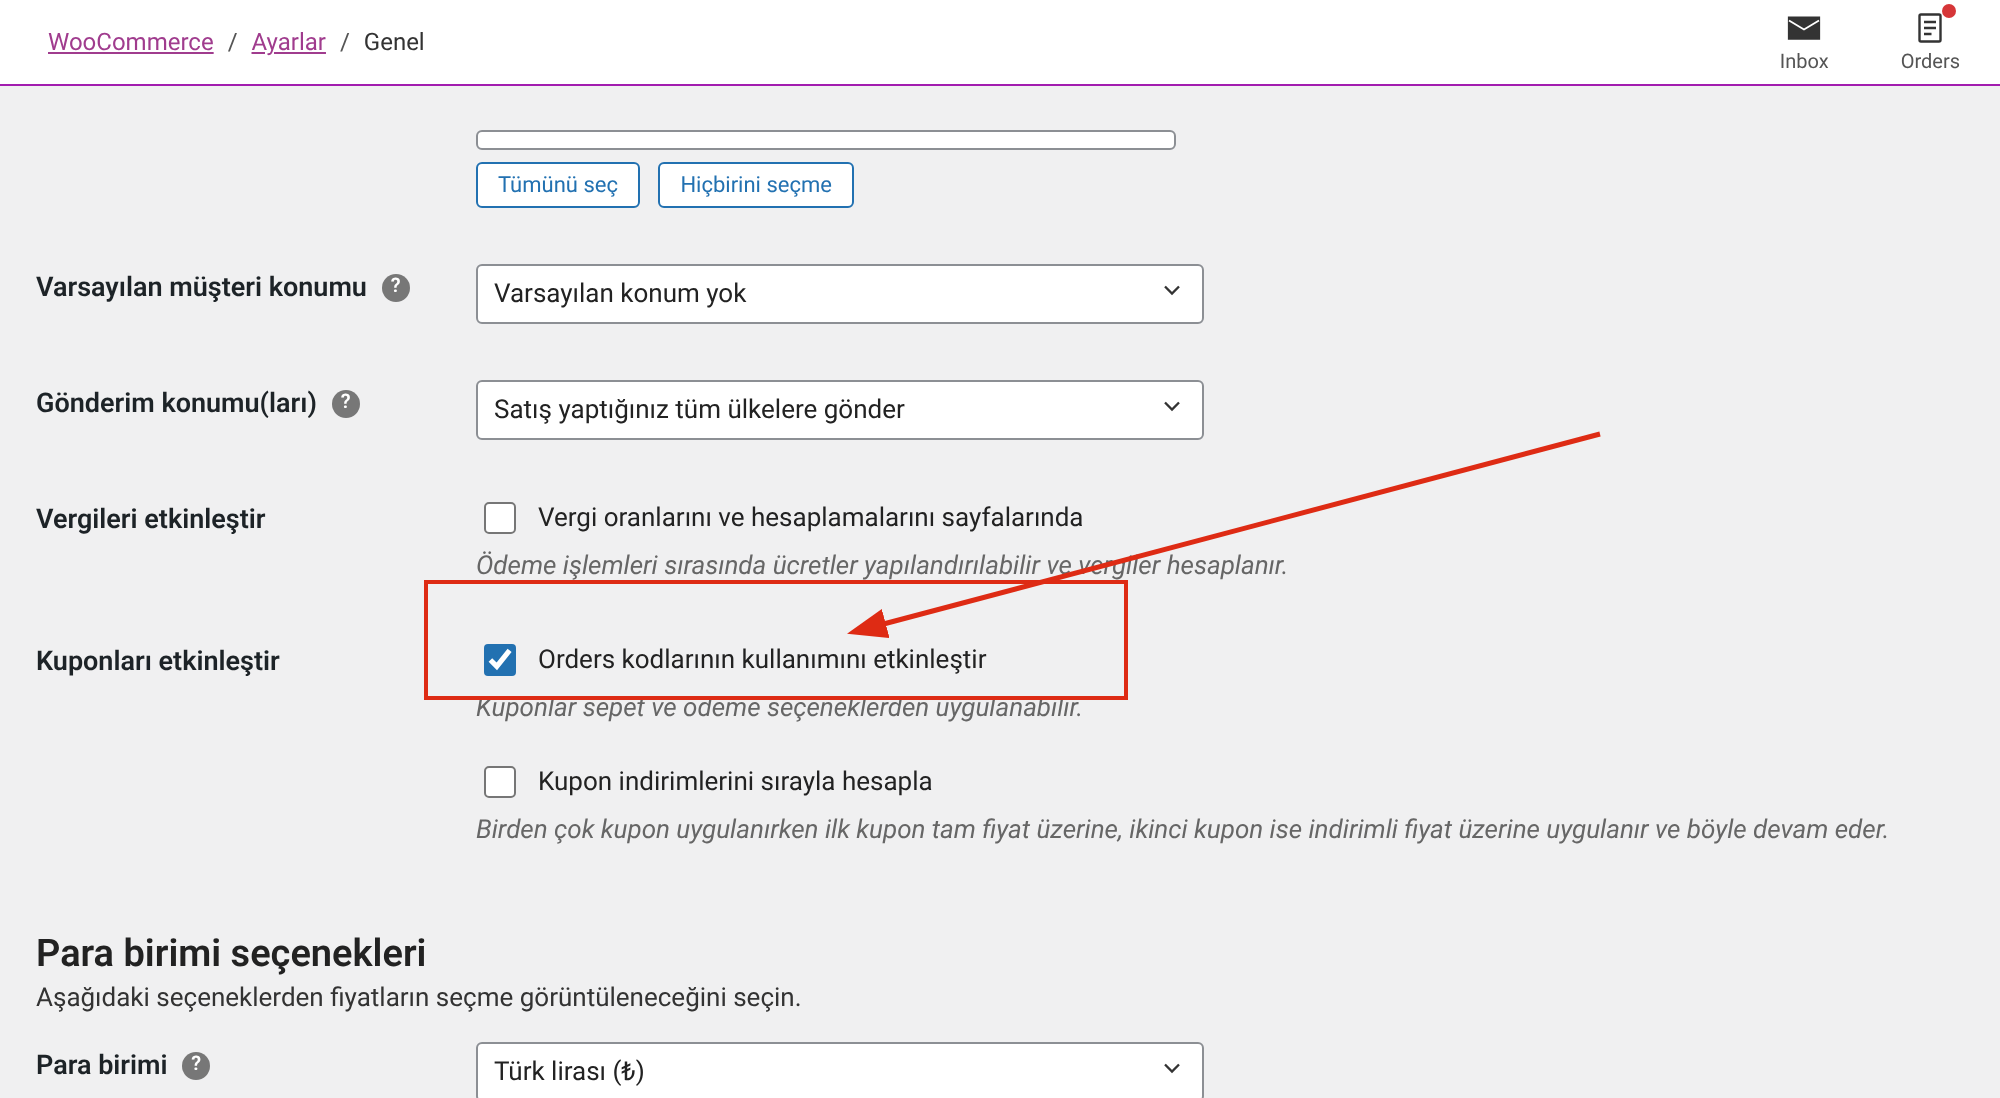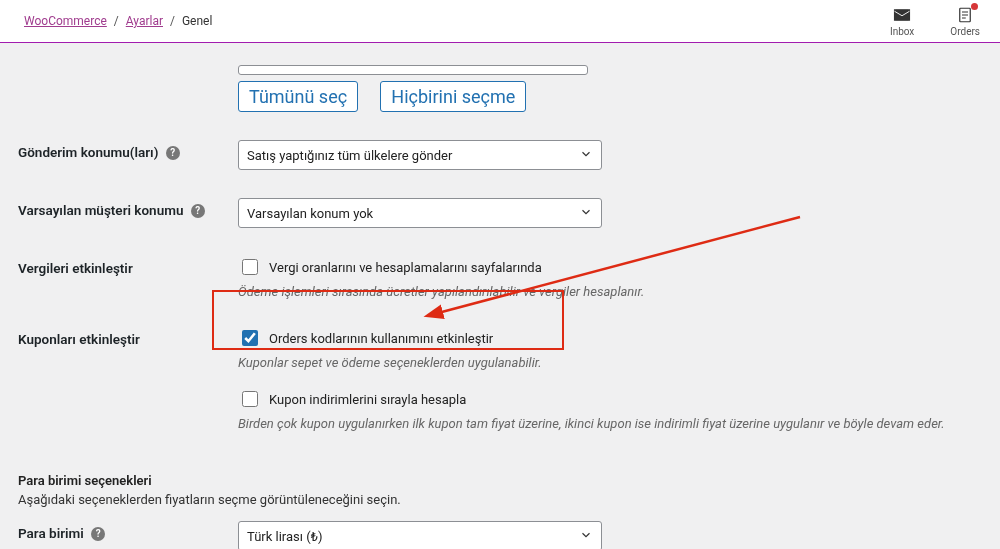--- a/index.html
+++ b/index.html
@@ -113,44 +113,44 @@
     cursor: pointer;
   }
   .select-box .chev svg { width: 14px; height: 14px; stroke: #333; }
   .small-btn {
     display: inline-block;
     border: 1px solid #2271b1;
     color: #2271b1;
     background: #fff;
     border-radius: 3px;
     padding: 4px 10px;
-    font-size: 18px;
-    cursor: pointer;
-    margin-right: 19px;
+    font-size: 11px;
+    cursor: pointer;
+    margin-right: 6px;
   }
   .check-row {
     display: flex;
     align-items: center;
     gap: 8px;
     font-size: 13px;
   }
   .check-row input[type=checkbox] {
     width: 16px;
     height: 16px;
     accent-color: #2271b1;
     cursor: pointer;
   }
   .desc {
     font-style: italic;
     color: #666;
     font-size: 13px;
     margin-top: 6px;
   }
   h2.section {
-    font-size: 13px;
+    font-size: 19px;
     font-weight: 600;
     margin: 28px 0 4px 0;
   }
   p.section-desc {
     font-size: 13px;
     color: #333;
     margin: 4px 0 0 0;
   }
   .highlight-box {
     position: absolute;
@@ -216,54 +216,54 @@
       <th></th>
       <td>
         <div class="multi-box"></div>
         <span class="small-btn">Tümünü seç</span>
         <span class="small-btn">Hiçbirini seçme</span>
       </td>
     </tr>
 
     <tr>
       <th>
+        <span>Varsayılan müşteri konumu</span>
+        <span class="help">?</span>
+      </th>
+      <td>
+        <div class="select-box">
+          <span>Varsayılan konum yok</span>
+          <span class="chev">
+            <svg viewBox="0 0 24 24" fill="none">
+                  <path d="M6 9l6 6 6-6" stroke-width="2"></path>
+                </svg>
+          </span>
+        </div>
+      </td>
+    </tr>
+
+    <tr>
+      <th>
         <span>Gönderim konumu(ları)</span>
         <span class="help">?</span>
       </th>
       <td>
         <div class="select-box">
           <span>Satış yaptığınız tüm ülkelere gönder</span>
           <span class="chev">
             <svg viewBox="0 0 24 24" fill="none">
                   <path d="M6 9l6 6 6-6" stroke-width="2"></path>
                 </svg>
           </span>
         </div>
       </td>
     </tr>
 
     <tr>
       <th>
-        <span>Varsayılan müşteri konumu</span>
-        <span class="help">?</span>
-      </th>
-      <td>
-        <div class="select-box">
-          <span>Varsayılan konum yok</span>
-          <span class="chev">
-            <svg viewBox="0 0 24 24" fill="none">
-                  <path d="M6 9l6 6 6-6" stroke-width="2"></path>
-                </svg>
-          </span>
-        </div>
-      </td>
-    </tr>
-
-    <tr>
-      <th>
         <span>Vergileri etkinleştir</span>
       </th>
       <td>
         <label class="check-row">
           <input type="checkbox" style="">
           <span>Vergi oranlarını ve hesaplamalarını sayfalarında</span>
         </label>
         <div class="desc">Ödeme işlemleri sırasında ücretler yapılandırılabilir ve vergiler hesaplanır.</div>
       </td>
     </tr>

